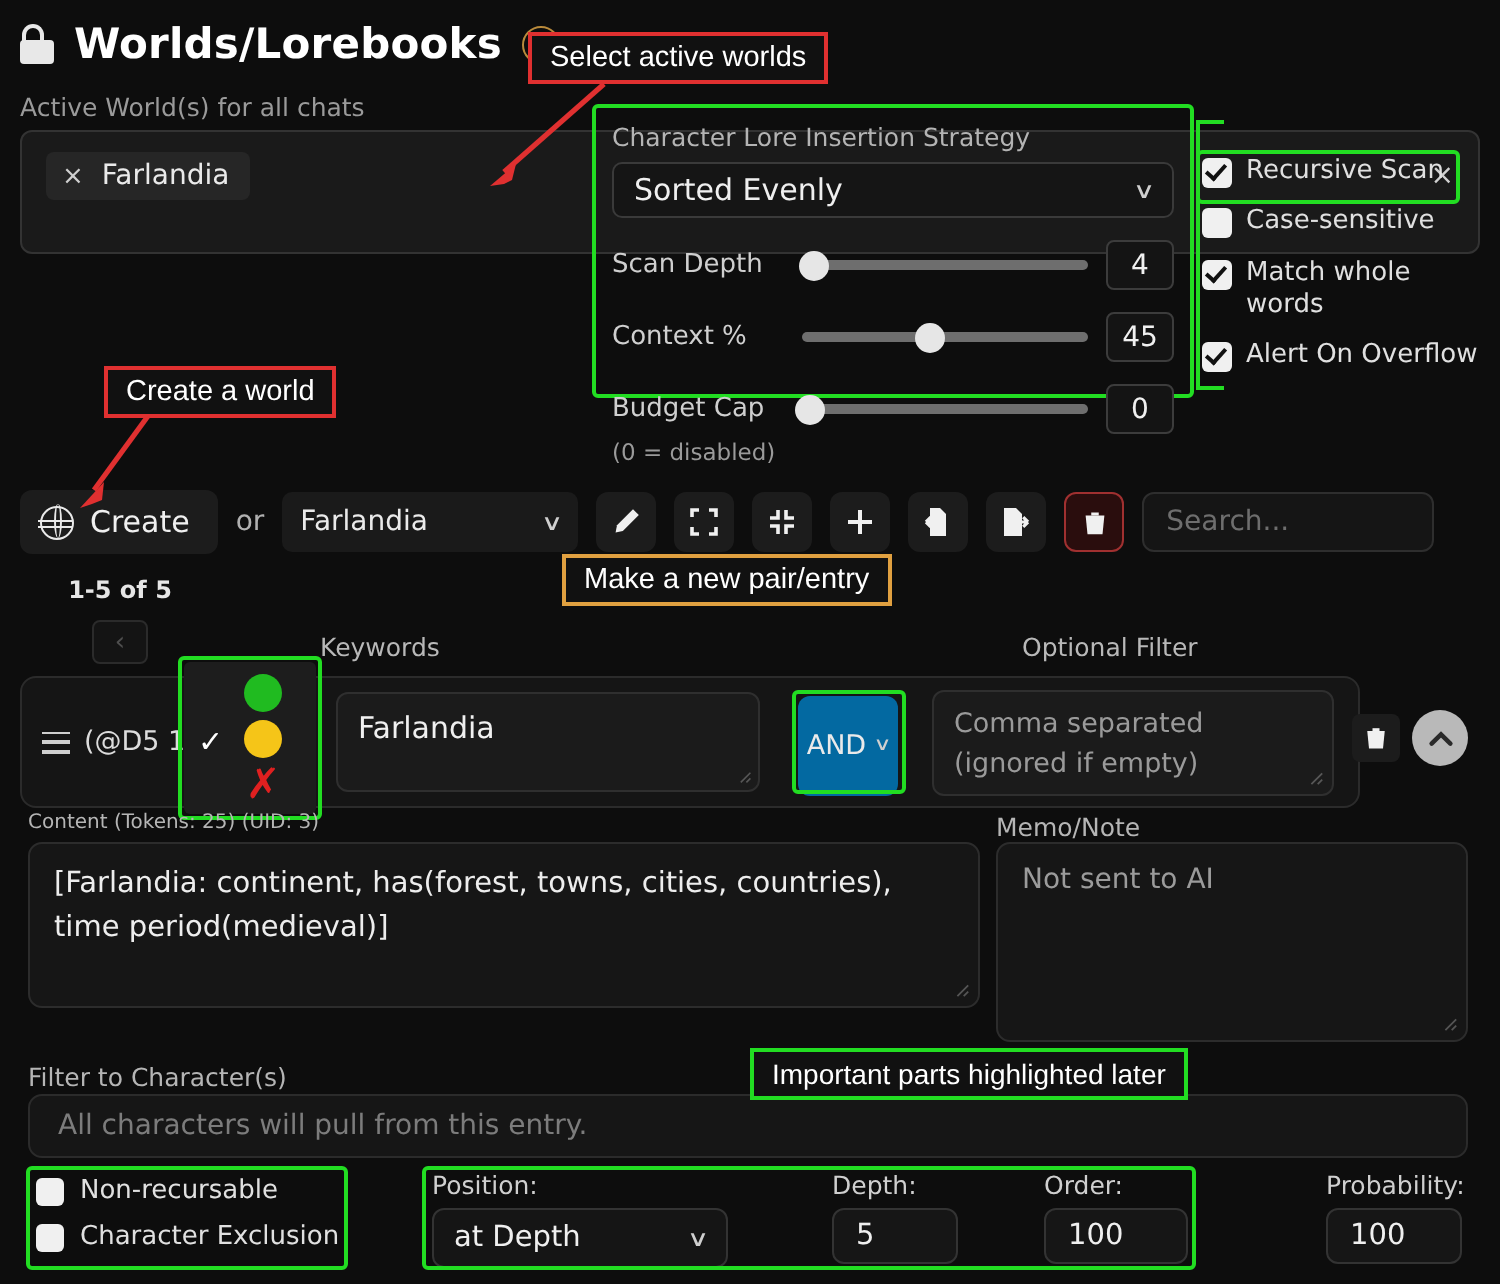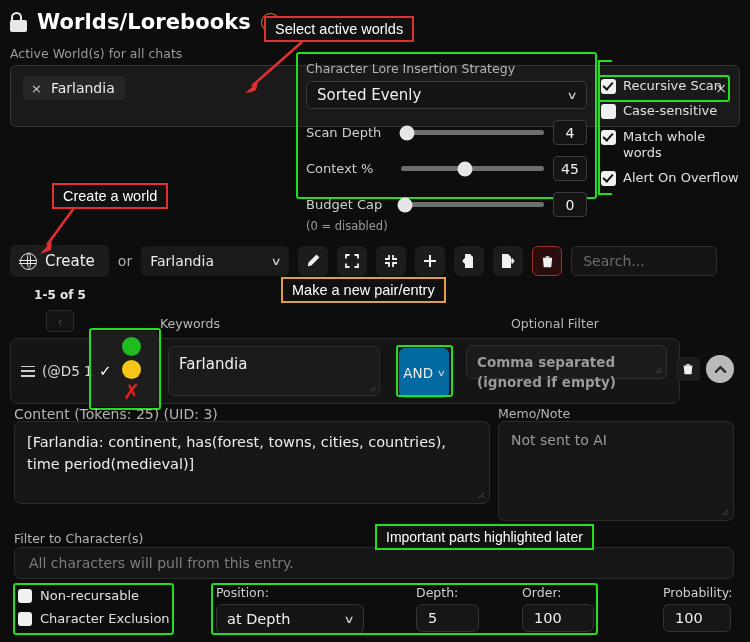--- a/index.html
+++ b/index.html
@@ -104,39 +104,39 @@
   .burger { margin-left:10px; width:14px; height:11px; flex:none; display:flex; flex-direction:column; justify-content:space-between; }
   .burger i { display:block; height:1.7px; background:#cfcfcf; }
   .entry-tag { margin-left:7px; font-size:13.5px; color:#dcdcdc; white-space:nowrap; }
   .kw-field { position:absolute; left:168px; top:346px; width:212px; height:50px;
     background:#1b1b1b; border:1px solid #2f2f2f; border-radius:6px; padding:8px 10px;
     font-size:15px; color:#f0f0f0; }
   .kw-field .grip { position:absolute; right:3px; bottom:3px; width:8px; height:8px; }
   .and-box { position:absolute; left:399px; top:348px; width:50px; height:50px; background:#0369a1;
     border-radius:6px; display:flex; align-items:center; justify-content:center; gap:5px;
     font-size:13.5px; color:#eaeaea; }
-  .filter-field { position:absolute; left:466px; top:345px; width:201px; height:34px; background:#1b1b1b;
-    border:1px solid #2f2f2f; border-radius:6px; padding:7px 10px; font-size:13.5px; color:#9a9a9a; line-height:1.45;font-weight:bold; }
+  .filter-field { position:absolute; left:466px; top:345px; width:201px; height:53px; background:#1b1b1b;
+    border:1px solid #2f2f2f; border-radius:6px; padding:7px 10px; font-size:13.5px; color:#9a9a9a; line-height:1.45; }
   .del-btn { position:absolute; left:676px; top:357px; width:24px; height:24px; background:#1c1c1c;
     border-radius:4px; display:flex; align-items:center; justify-content:center; }
   .collapse-btn { position:absolute; left:706px; top:355px; width:28px; height:28px; border-radius:50%;
     background:#b9b9b9; display:flex; align-items:center; justify-content:center; }
 
   
   .tl-popup { position:absolute; left:92px; top:331px; width:66px; height:76px; background:#1d1d1d;
     border-radius:3px; display:flex; align-items:center; }
   .tl-check { position:absolute; left:7px; top:31px; color:#fff; font-size:15px; }
   .tl-lights { position:absolute; left:30px; top:6px; display:flex; flex-direction:column; gap:4px; align-items:center; }
   .dot { width:19px; height:19px; border-radius:50%; }
   .dot.green { background:#20bb20; }
   .dot.yellow { background:#f5c518; }
   .xmark { color:#e02020; font-size:21px; font-weight:bold; line-height:19px; }
 
   
-  .lbl-content { position:absolute; left:14px; top:406px; font-size:14px; color:#b5b5b5; }
+  .lbl-content { position:absolute; left:14px; top:406px; font-size:10px; color:#b5b5b5; }
   .lbl-memo { position:absolute; left:498px; top:406px; font-size:12.5px; color:#b5b5b5; }
   .content-box { position:absolute; left:14px; top:421px; width:476px; height:83px; background:#161616;
     border:1px solid #2c2c2c; border-radius:7px; padding:10px 12px; font-size:14.5px; color:#ededed; line-height:1.5; }
   .memo-box { position:absolute; left:498px; top:421px; width:236px; height:100px; background:#161616;
     border:1px solid #2c2c2c; border-radius:7px; padding:10px 12px; font-size:14px; color:#9b9b9b; }
   .grip { position:absolute; right:4px; bottom:4px; width:9px; height:9px; opacity:.55; }
 
   
   .lbl-filter-chars { position:absolute; left:14px; top:531px; font-size:12.5px; color:#b5b5b5; }
   .filter-chars-box { position:absolute; left:14px; top:547px; width:720px; height:32px; background:#161616;

